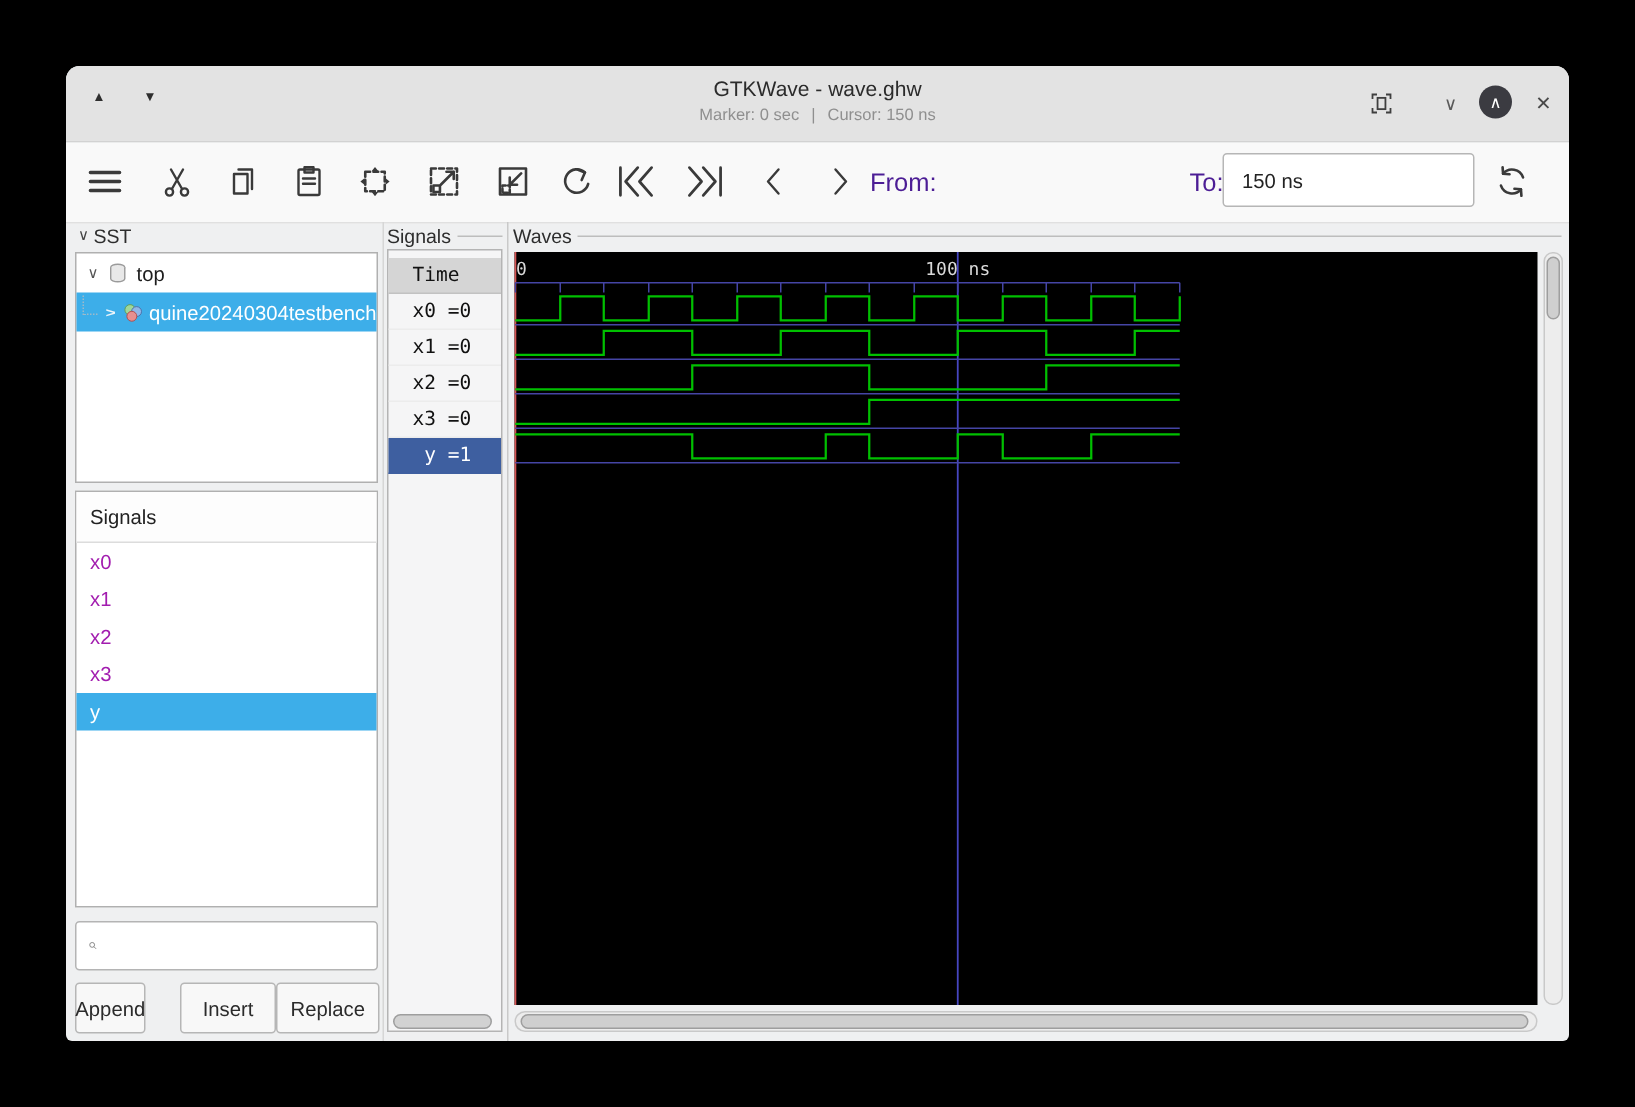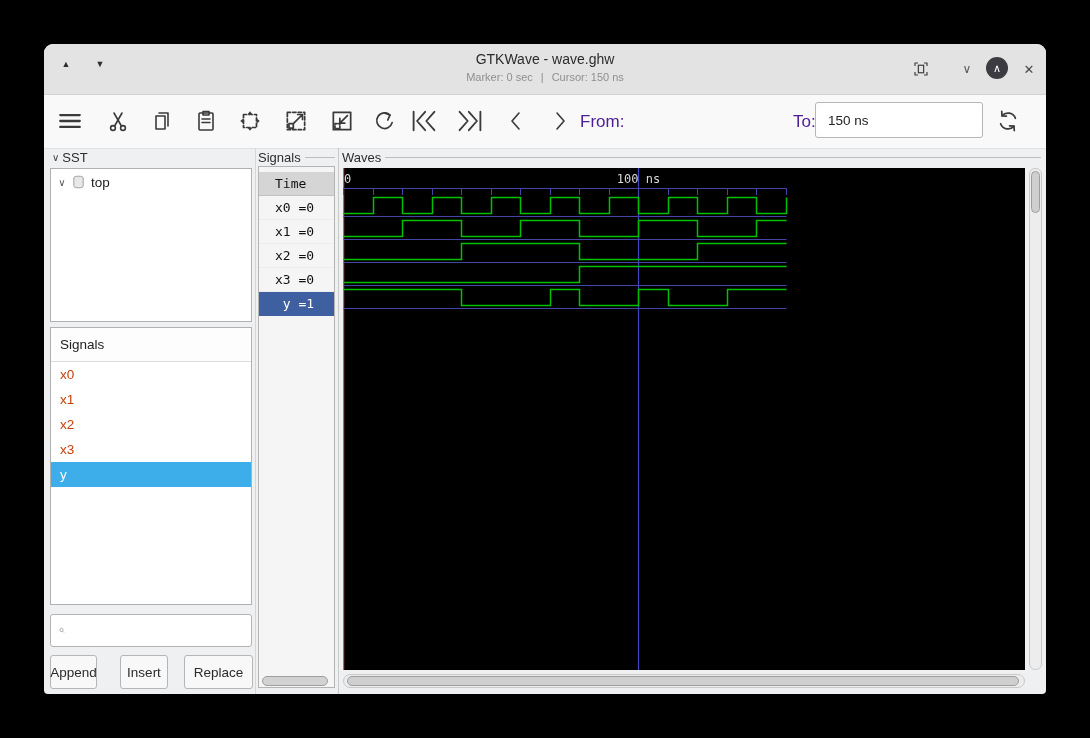--- a/index.html
+++ b/index.html
@@ -32,21 +32,21 @@
   .frame-label .chev{font-size:10px;margin-right:3px;color:#444;}
   .frame-line{height:1px;background:#bdbdbd;margin-left:4px;flex:1;}
   .boxpanel{position:absolute;background:#fff;border:1px solid #b0b0b0;box-sizing:border-box;}
   .tree-row{position:relative;height:26px;display:flex;align-items:center;font-size:13.5px;color:#1d1d1d;white-space:nowrap;overflow:hidden;}
   .tree-row.sel{background:#3daee9;color:#fff;}
   .exp{font-size:10px;color:#555;width:14px;text-align:center;flex:0 0 14px;}
   .tree-row.sel .exp{color:#eef6fb;}
   .exp.closed{transform:rotate(-90deg);}
   .connector{width:9px;height:12px;border-left:1px dotted #9fb9c9;border-bottom:1px dotted #9fb9c9;margin:-10px 2px 0 4px;flex:0 0 9px;}
   .list-head{height:33px;line-height:33px;padding-left:9px;font-size:13.5px;color:#222;border-bottom:1px solid #dcdcdc;background:#fdfdfd;}
-  .list-item{height:25px;line-height:25px;padding-left:9px;font-size:13.5px;color:#c2410c;}
+  .list-item{height:25px;line-height:25px;padding-left:9px;font-size:13.5px;color:#a21caf;}
   .list-item.sel{background:#3daee9;color:#fff;}
   .searchbox{position:absolute;left:6px;top:570px;width:202px;height:33px;background:#fff;border:1px solid #b4b4b4;
              border-radius:3px;box-sizing:border-box;display:flex;align-items:center;}
   .searchbox svg{margin-left:8px;stroke:#777;fill:none;stroke-width:1.5;}
   .searchbox input{border:none;outline:none;flex:1;height:100%;font-size:13px;background:transparent;margin-left:6px;}
   .pushbtn{position:absolute;top:611px;height:34px;background:#f8f8f8;border:1px solid #b6b6b6;border-radius:3px;
            font-size:13.5px;color:#2b2b2b;display:flex;align-items:center;justify-content:center;box-sizing:border-box;
            font-family:"Liberation Sans","DejaVu Sans",sans-serif;}
   
   .names-panel{position:absolute;left:214px;top:122px;width:77px;height:522px;background:#f5f5f6;
@@ -186,20 +186,30 @@
     </div>
     <div class="boxpanel" style="left:6px;top:124px;width:202px;height:154px;">
       <div class="tree-row">
         <span class="exp" style="margin-left:4px;">∨</span>
         <svg width="15" height="16" viewBox="0 0 16 16" style="margin:0 5px 0 2px;">
           <ellipse cx="8" cy="4" rx="5" ry="2.2" fill="#e8e8e8" stroke="#9a9a9a" stroke-width="1"></ellipse>
           <path d="M3,4 V12 A5,2.2 0 0 0 13,12 V4" fill="#e8e8e8" stroke="#9a9a9a" stroke-width="1"></path>
         </svg>
         <span>top</span>
       </div>
+      <div class="tree-row sel">
+        <span class="connector"></span>
+        <span class="exp closed">∨</span>
+        <svg width="17" height="17" viewBox="0 0 17 17" style="margin:0 4px 0 1px;">
+          <circle cx="6" cy="6" r="4.4" fill="#9fd89a" stroke="#5d9b58" stroke-width="0.8"></circle>
+          <circle cx="11.5" cy="7.5" r="4.2" fill="#8fb7e8" stroke="#4a6fa8" stroke-width="0.8"></circle>
+          <circle cx="7.5" cy="11.5" r="4.2" fill="#e88f8f" stroke="#b04a4a" stroke-width="0.8"></circle>
+        </svg>
+        <span>quine20240304testbench</span>
+      </div>
     </div>
 
     <div class="boxpanel" style="left:6px;top:283px;width:202px;height:278px;">
       <div class="list-head">Signals</div>
       <div class="list-item">x0</div>
       <div class="list-item">x1</div>
       <div class="list-item">x2</div>
       <div class="list-item">x3</div>
       <div class="list-item sel">y</div>
     </div>
@@ -208,21 +218,21 @@
       <svg width="15" height="15" viewBox="0 0 16 16">
         <circle cx="6.5" cy="6.5" r="4.3"></circle>
           <path d="M9.8,9.8 L13.5,13.5"></path>
       </svg>
       <input style="">
     </div>
 
     <div class="pushbtn" style="left:6px;width:47px;">
         <span>Append</span>
       </div>
-    <div class="pushbtn" style="left:76px;width:48px;align-items:center;">
+    <div class="pushbtn" style="left:76px;width:64px;align-items:center;">
         <span>Insert</span>
       </div>
     <div class="pushbtn" style="left:140px;width:69px;">
         <span>Replace</span>
       </div>
 
     <div class="vsep" style="left:211px;top:104px;height:546px;background:#d6d6d6;"></div>
 
     <div class="frame-label" style="left:214px;top:106px;width:77px;">
       <span>Signals</span>

